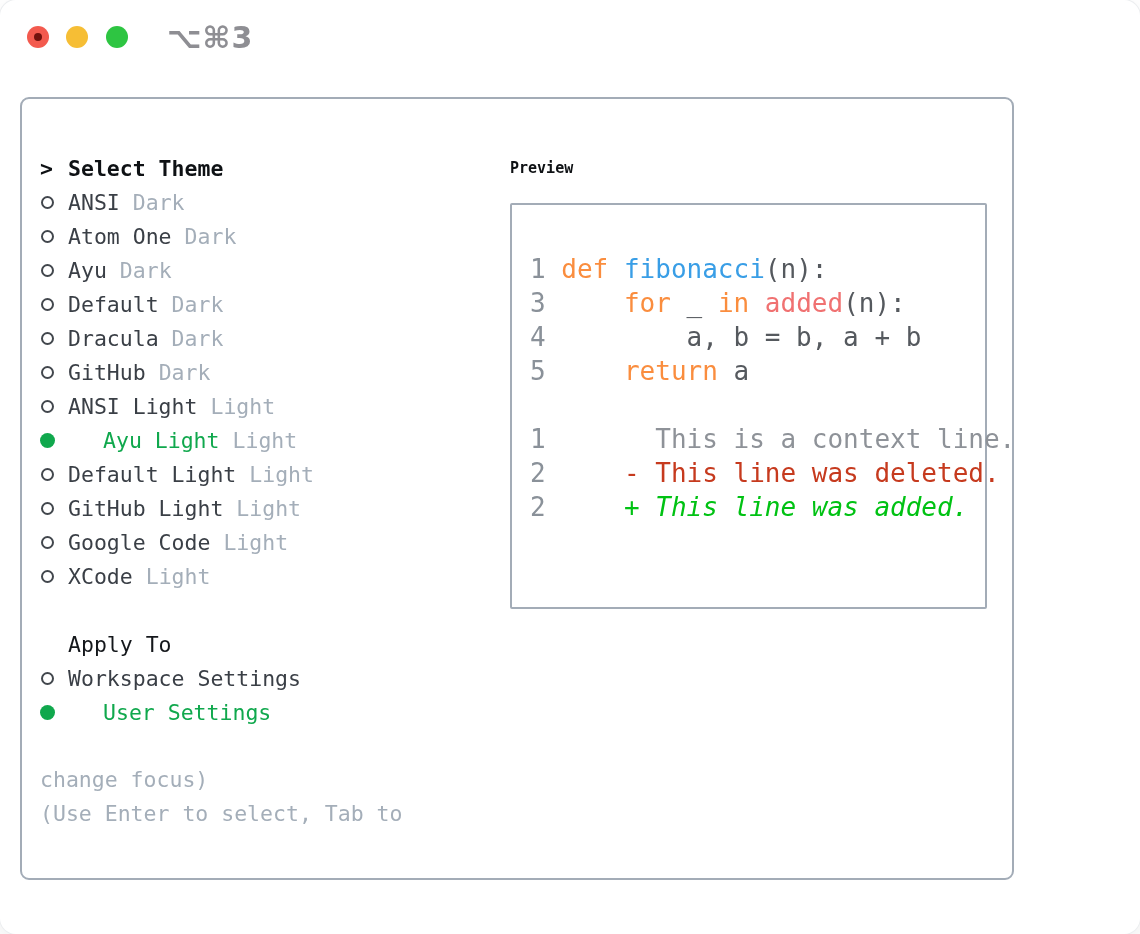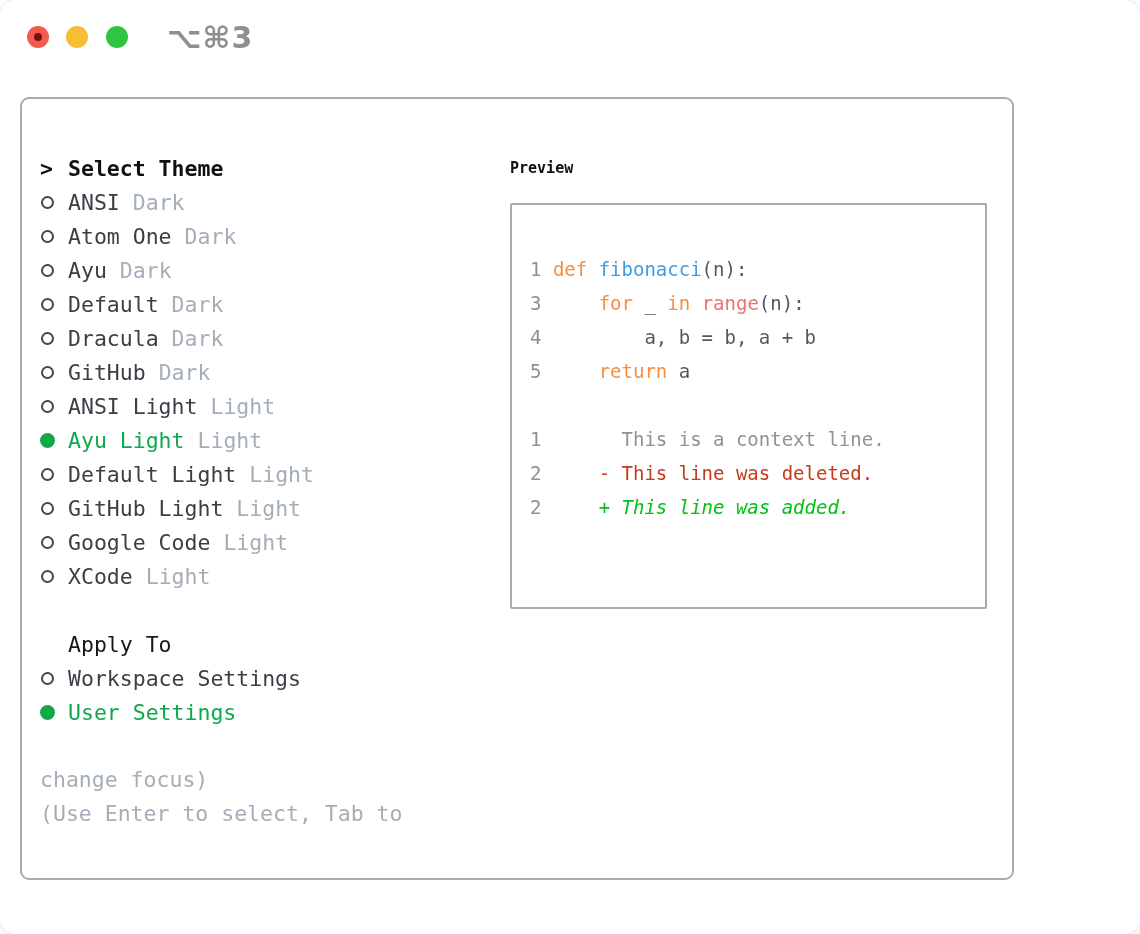--- a/index.html
+++ b/index.html
@@ -30,30 +30,30 @@
   
   .left-col{position:absolute;left:18px;top:52px;width:450px;font-size:21.5px;}
   .row{height:34px;display:flex;align-items:center;white-space:pre;}
   .marker{width:28px;display:flex;align-items:center;flex:0 0 28px;}
   .arrowchar{font-weight:bold;color:var(--ink);}
   .hdr{font-weight:bold;color:var(--ink);}
   .subhdr{color:#14171B;}
   .circle{width:13px;height:13px;margin-left:1px;border:2px solid #42474D;border-radius:50%;display:inline-block;}
   .selected .circle{width:15px;height:15px;margin-left:0;border:none;background:var(--accent-green);}
   .name{color:var(--item-ink);}
-  .selected .name{color:var(--accent-green);}
+  .selected .name{color:var(--accent-green);margin-left:35px;}
   .variant{color:var(--muted-gray);margin-left:13px;}
   .spacer{height:34px;}
   .help-line{height:34px;line-height:34px;color:var(--muted-gray);white-space:pre;}
   
   .preview-label{position:absolute;left:488px;top:52px;height:34px;line-height:34px;
     font-size:15px;font-weight:bold;color:var(--ink);}
   .preview-box{position:absolute;left:488px;top:104px;width:477px;height:406px;
     border:2px solid var(--panel-border);border-radius:2px;background:#fff;}
-  .code{position:absolute;left:18px;top:47px;right:8px;font-size:19px;}
+  .code{position:absolute;left:18px;top:47px;right:8px;font-size:26px;}
   .code-line{height:34px;line-height:34px;white-space:pre;}
   .tok-gut{color:var(--gutter-gray);}
   .tok-fg{color:var(--code-foreground);}
   .tok-kw{color:var(--keyword-orange);}
   .tok-fn{color:var(--function-blue);}
   .tok-num{color:var(--number-purple);}
   .tok-call{color:var(--builtin-coral);}
   .tok-ctx{color:var(--context-gray);}
   .tok-del{color:var(--deleted-red);}
   .tok-add{color:var(--added-green);font-style:italic;}
@@ -109,21 +109,21 @@
           <div class="help-line">change focus)</div>
           <div class="help-line">(Use Enter to select, Tab to</div>
         </div>
     </div>
 
     <div class="preview-label">Preview</div>
 
     <div class="preview-box">
       <div class="code" id="code">
           <div class="code-line"><span class="tok-gut">1 </span><span class="tok-kw">def </span><span class="tok-fn">fibonacci</span><span class="tok-fg">(n):</span></div>
-          <div class="code-line"><span class="tok-gut">3 </span><span class="tok-fg">    </span><span class="tok-kw">for</span><span class="tok-fg"> _ </span><span class="tok-kw">in</span><span class="tok-fg"> </span><span class="tok-call">range</span><span class="tok-fg">(n):</span></div>
+          <div class="code-line"><span class="tok-gut">3 </span><span class="tok-fg">    </span><span class="tok-kw">for</span><span class="tok-fg"> _ </span><span class="tok-kw">in</span><span class="tok-fg"> </span><span class="tok-call">added</span><span class="tok-fg">(n):</span></div>
           <div class="code-line"><span class="tok-gut">4 </span><span class="tok-fg">        a, b = b, a + b</span></div>
           <div class="code-line"><span class="tok-gut">5 </span><span class="tok-fg">    </span><span class="tok-kw">return</span><span class="tok-fg"> a</span></div>
           <div class="code-line"></div>
           <div class="code-line"><span class="tok-gut">1 </span><span class="tok-ctx">      This is a context line.</span></div>
           <div class="code-line"><span class="tok-gut">2 </span><span class="tok-del">    - This line was deleted.</span></div>
           <div class="code-line"><span class="tok-gut">2 </span><span class="tok-add">    + This line was added.</span></div>
         </div>
     </div>
   </div>
 </div>

